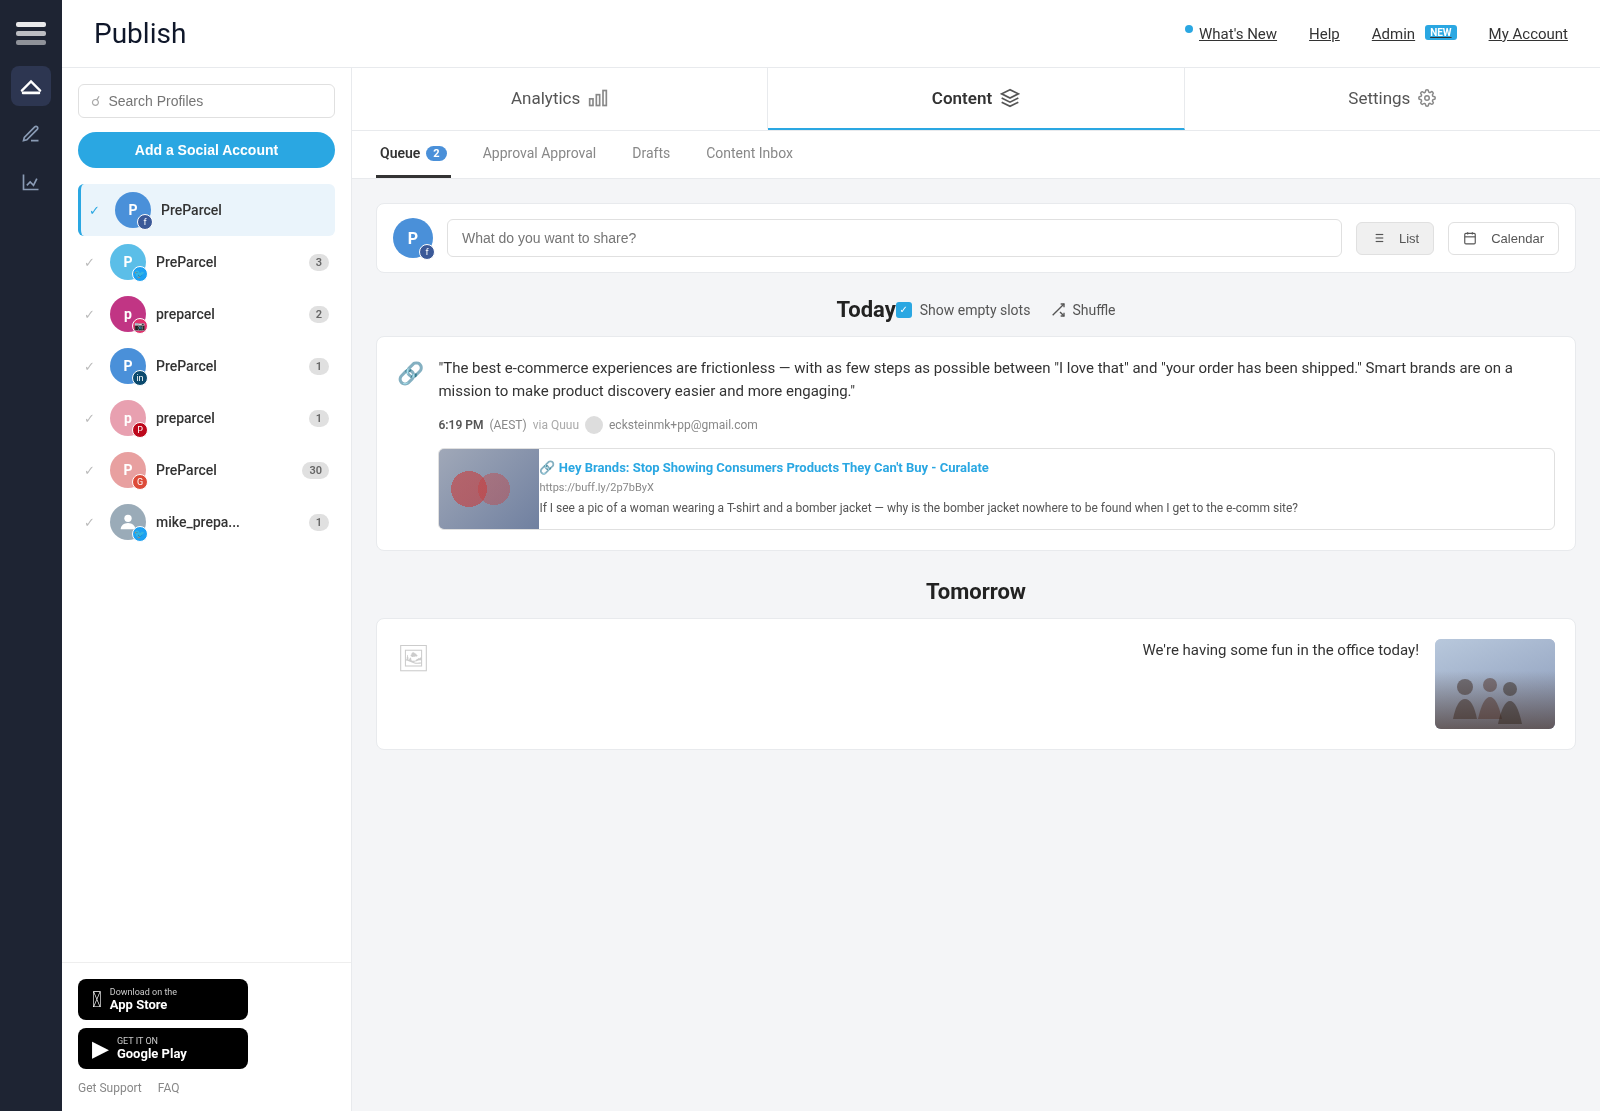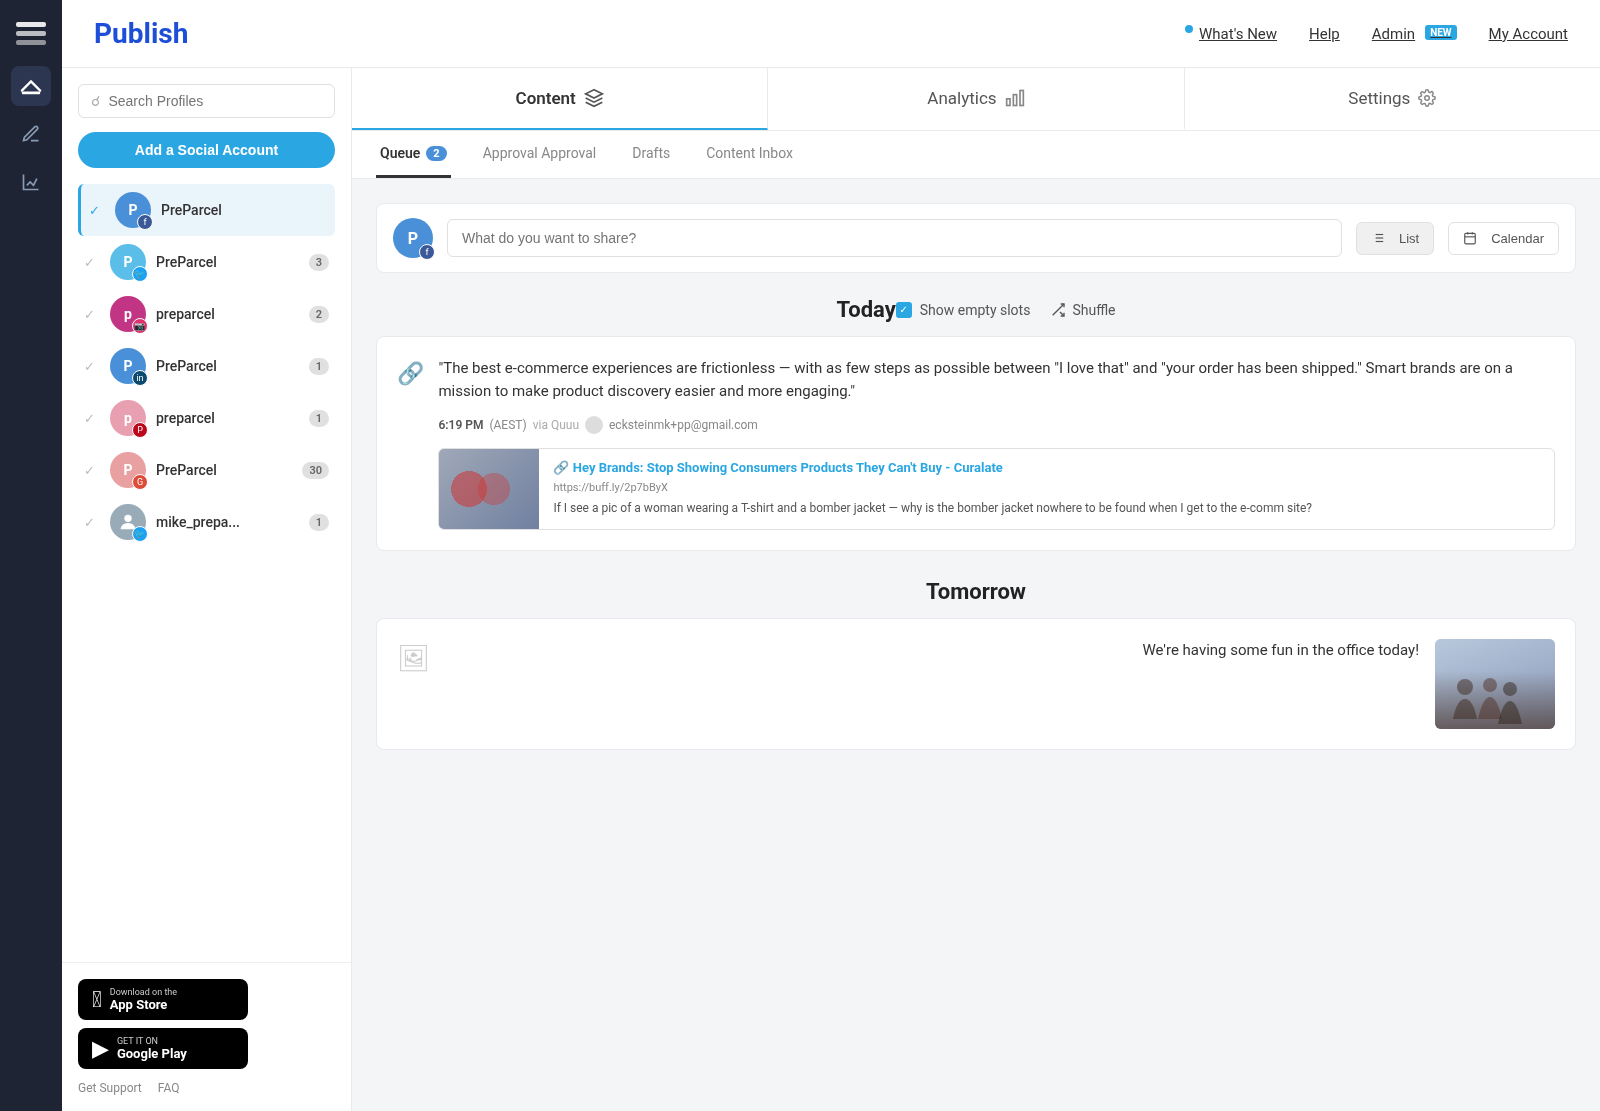--- a/index.html
+++ b/index.html
@@ -48,22 +48,22 @@
       background: #fff;
       border-bottom: 1px solid #e8eaed;
       height: 68px;
       display: flex;
       align-items: center;
       padding: 0 32px;
       flex-shrink: 0;
     }
     .top-nav-title {
       font-size: 28px;
-      font-weight: 700;
-      color: #1d4ed8;
+      font-weight: 400;
+      color: #0f172a;
       flex: 1;
     }
     .top-nav-links {
       display: flex;
       align-items: center;
       gap: 32px;
     }
     .top-nav-link {
       font-size: 15px;
       color: #333;
@@ -475,21 +475,21 @@
     
     .mock-img-overlay {
       position: absolute;
       inset: 0;
       background: 
         radial-gradient(circle at 30% 50%, rgba(200,60,60,0.6) 18px, transparent 18px),
         radial-gradient(circle at 55% 50%, rgba(200,60,60,0.4) 16px, transparent 16px),
         linear-gradient(135deg, #a0a8b8, #7080a0);
     }
     .post-link-content {
-      padding: 10px 14px;
+      padding: 10px 0;
       flex: 1;
     }
     .post-link-title {
       font-size: 13px;
       font-weight: 700;
       color: #2aa7e2;
       margin-bottom: 4px;
       line-height: 1.4;
     }
     .post-link-url {
@@ -691,34 +691,34 @@
         <div class="footer-links">
           <span class="footer-link">Get Support</span>
           <span class="footer-link">FAQ</span>
         </div>
       </div>
     </div>
 
     <div class="main-panel">
 
       <div class="content-tabs">
+        <div class="content-tab">
+          <span>Analytics</span>
+          <svg width="20" height="20" viewBox="0 0 24 24" fill="none" stroke="#888" stroke-width="2">
+            <rect x="18" y="3" width="4" height="18"></rect>
+            <rect x="10" y="8" width="4" height="13"></rect>
+            <rect x="2" y="13" width="4" height="8"></rect>
+          </svg>
+        </div>
         <div class="content-tab active">
           <span>Content</span>
           <svg width="20" height="20" viewBox="0 0 24 24" fill="none" stroke="#555" stroke-width="2">
             <polygon points="12 2 2 7 12 12 22 7 12 2"></polygon>
             <polyline points="2 17 12 22 22 17"></polyline>
             <polyline points="2 12 12 17 22 12"></polyline>
-          </svg>
-        </div>
-        <div class="content-tab">
-          <span>Analytics</span>
-          <svg width="20" height="20" viewBox="0 0 24 24" fill="none" stroke="#888" stroke-width="2">
-            <rect x="18" y="3" width="4" height="18"></rect>
-            <rect x="10" y="8" width="4" height="13"></rect>
-            <rect x="2" y="13" width="4" height="8"></rect>
           </svg>
         </div>
         <div class="content-tab">
           <span>Settings</span>
           <svg width="18" height="18" viewBox="0 0 24 24" fill="none" stroke="#888" stroke-width="2">
             <circle cx="12" cy="12" r="3"></circle>
             <path d="M19.4 15a1.65 1.65 0 0 0 .33 1.82l.06.06a2 2 0 0 1-2.83 2.83l-.06-.06a1.65 1.65 0 0 0-1.82-.33 1.65 1.65 0 0 0-1 1.51V21a2 2 0 0 1-4 0v-.09A1.65 1.65 0 0 0 9 19.4a1.65 1.65 0 0 0-1.82.33l-.06.06a2 2 0 0 1-2.83-2.83l.06-.06A1.65 1.65 0 0 0 4.68 15a1.65 1.65 0 0 0-1.51-1H3a2 2 0 0 1 0-4h.09A1.65 1.65 0 0 0 4.6 9a1.65 1.65 0 0 0-.33-1.82l-.06-.06a2 2 0 0 1 2.83-2.83l.06.06A1.65 1.65 0 0 0 9 4.68a1.65 1.65 0 0 0 1-1.51V3a2 2 0 0 1 4 0v.09a1.65 1.65 0 0 0 1 1.51 1.65 1.65 0 0 0 1.82-.33l.06-.06a2 2 0 0 1 2.83 2.83l-.06.06A1.65 1.65 0 0 0 19.4 9a1.65 1.65 0 0 0 1.51 1H21a2 2 0 0 1 0 4h-.09a1.65 1.65 0 0 0-1.51 1z"></path>
           </svg>
         </div>
       </div>

